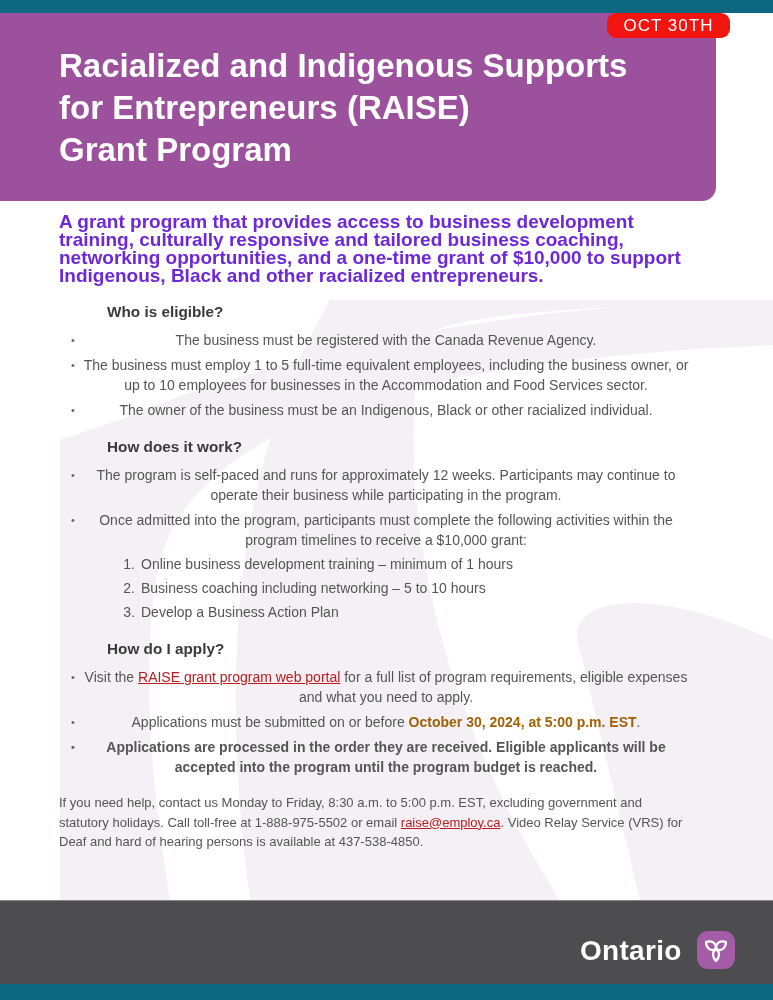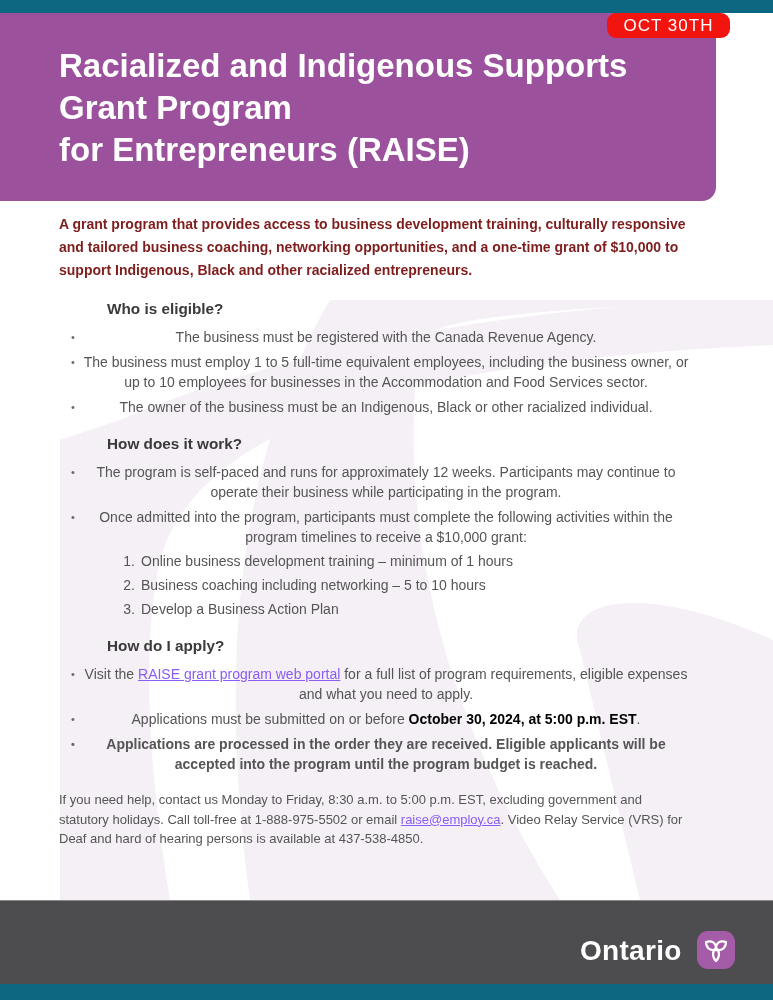--- a/index.html
+++ b/index.html
@@ -20,52 +20,52 @@
       background: #f2150f; color: #ffffff; font-size: 17px; letter-spacing: 1px;
       display: flex; align-items: center; justify-content: center; z-index: 3; border-radius: 9px;
     }
     .title {
       position: absolute; left: 59px; top: 45px; width: 640px; z-index: 3;
       color: #ffffff; font-weight: bold; font-size: 33px; line-height: 42px;
     }
     .title span { display: block; }
 
     .content { position: absolute; left: 59px; top: 213px; width: 630px; z-index: 1; }
-    .intro { font-weight: bold; font-size: 14px; line-height: 23px; color: #7f1d1d; }
+    .intro { font-weight: bold; font-size: 19px; line-height: 18px; color: #6d28d9; }
     h2 { font-size: 15.3px; font-weight: bold; color: #3a3a3a; margin-top: 18px; margin-bottom: 9px; margin-left: 48px; }
     ul.bullets { list-style: none; text-align: center; }
     ul.bullets > li { position: relative; padding-left: 24px; font-size: 14px; line-height: 20px; color: #555; margin-bottom: 5px; }
     ul.bullets > li::before { content: "\2022"; position: absolute; left: 12px; top: 0; font-size: 11px; color: #666; }
     ol.steps { list-style: none; margin-top: 4px; }
     ol.steps li { display: flex; font-size: 14px; line-height: 20px; color: #555; margin-bottom: 4px; padding-left: 34px; }
     ol.steps li .num { width: 24px; }
-    .bold { font-weight: bold; color: #000000; }
-    a.link { color: #8b5cf6; text-decoration: underline; }
+    .bold { font-weight: bold; color: #a16207; }
+    a.link { color: #b91c1c; text-decoration: underline; }
     .help { font-size: 13px; line-height: 19.5px; color: #555; margin-top: 16px; }
 
     .footer { position: absolute; left: 0; top: 900px; width: 773px; height: 84px; background: #4d4d4f; border-top: 1px solid #888; z-index: 2; }
     .ontario-wordmark { position: absolute; left: 580px; top: 34px; color: #ffffff; font-size: 28px; font-weight: bold; letter-spacing: 0.3px; }
     .trillium { position: absolute; left: 697px; top: 30px; width: 38px; height: 38px; background: #a55ca8; border-radius: 11px; display: flex; align-items: center; justify-content: center; }
   </style>
 </head>
 <body>
 
 <div class="top-strip"></div>
 
 <svg class="bg-shape" viewBox="0 0 773 1000">
   <path d="M773 300 C 600 300, 330 330, 120 420 L 60 440 L 60 900 L 170 900 C 150 780, 140 650, 160 560 C 200 420, 420 360, 773 345 Z" fill="#f4f0f5"></path>
   <path d="M330 300 C 260 420, 210 600, 250 900 L 560 900 C 470 760, 390 560, 420 340 C 440 320, 500 310, 773 300 L 773 640 C 640 580, 560 600, 580 650 L 640 900 L 773 900 L 773 300 Z" fill="#f4f0f5"></path>
 </svg>
 
 <div class="header-band"></div>
 <div class="date-badge">OCT 30TH</div>
 <h1 class="title">
   <span>Racialized and Indigenous Supports</span>
+  <span>for Entrepreneurs (RAISE)</span>
   <span>Grant Program</span>
-  <span>for Entrepreneurs (RAISE)</span>
 </h1>
 
 <div class="content">
   <p class="intro">A grant program that provides access to business development training, culturally responsive and tailored business coaching, networking opportunities, and a one-time grant of $10,000 to support Indigenous, Black and other racialized entrepreneurs.</p>
 
   <h2>Who is eligible?</h2>
   <ul class="bullets">
     <li>The business must be registered with the Canada Revenue Agency.</li>
     <li>The business must employ 1 to 5 full-time equivalent employees, including the business owner, or up to 10 employees for businesses in the Accommodation and Food Services sector.</li>
     <li>The owner of the business must be an Indigenous, Black or other racialized individual.</li>

